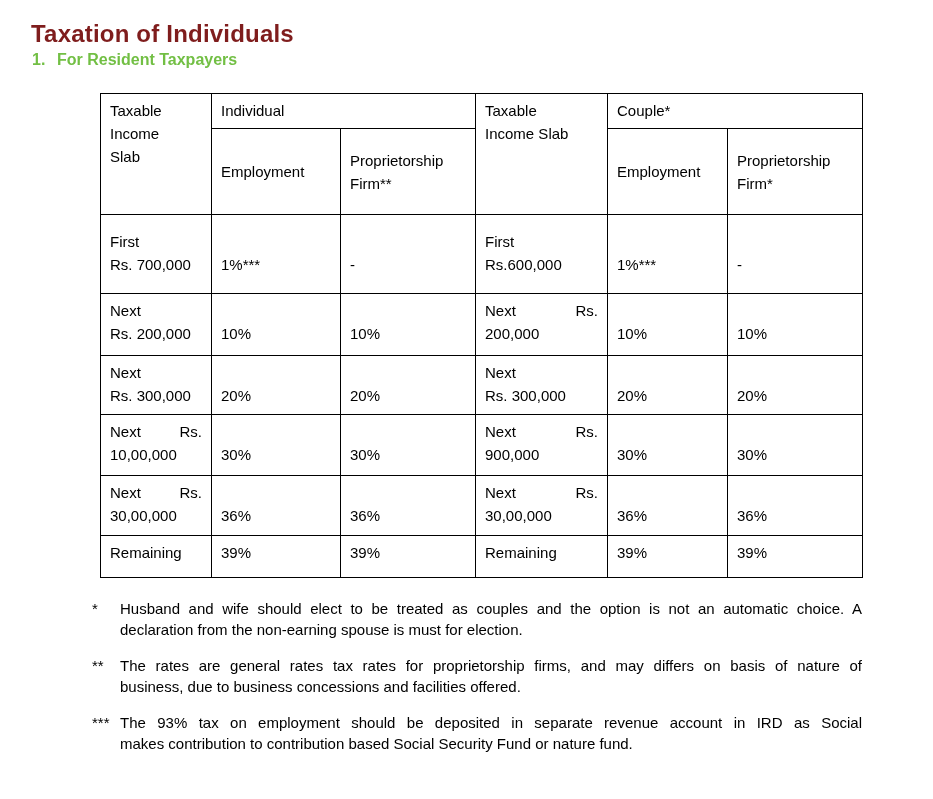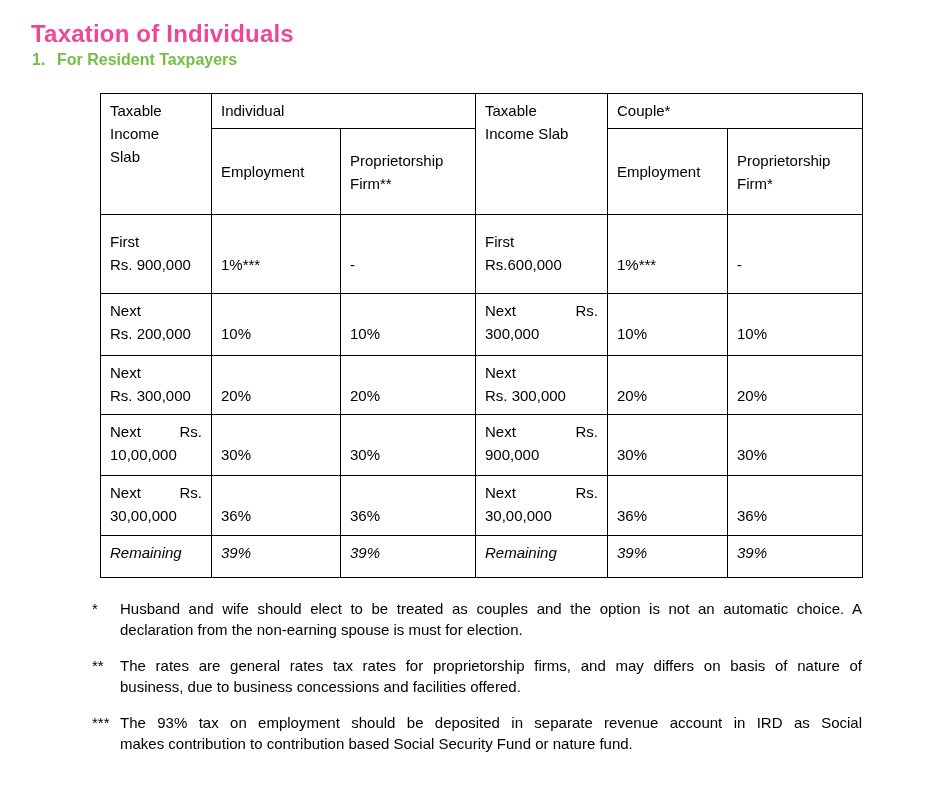--- a/index.html
+++ b/index.html
@@ -57,42 +57,42 @@
   tr.hdr-a { height: 35px; }
   tr.hdr-b { height: 86px; }
   tr.hdr-b th { vertical-align: middle; padding-top: 0; }
   th.slab-left { white-space: pre-line; vertical-align: top; }
   th.slab-mid { white-space: pre-line; vertical-align: middle; padding-top: 0; }
   tbody tr:nth-child(1) { height: 79px; }
   tbody tr:nth-child(2) { height: 62px; }
   tbody tr:nth-child(3) { height: 59px; }
   tbody tr:nth-child(4) { height: 61px; }
   tbody tr:nth-child(5) { height: 60px; }
-  tbody tr:nth-child(6) { height: 42px; font-style: italic; }
+  tbody tr:nth-child(6) { height: 42px; }
   tbody tr:nth-child(1) td { padding-top: 15px; }
   td.cpl-slab { padding-right: 23px; }
   .spread { display: flex; justify-content: space-between; }
   .footnotes {
     position: absolute;
     left: 92px;
     top: 598px;
     font-size: 15px;
     line-height: 21px;
   }
   .footnote { display: flex; margin-bottom: 15px; }
   .fn-marker { width: 28px; flex: 0 0 28px; }
   .fn-text { width: 742px; }
   .jline { text-align: justify; text-align-last: justify; }
 </style>
 </head>
 <body>
 
 <div class="page">
 
-  <div class="doc-title" style="color: #ec4899;">Taxation of Individuals</div>
+  <div class="doc-title" style="color: #7f1d1d;">Taxation of Individuals</div>
 
   <div class="section-heading" style="color: rgb(114, 191, 68);">
     <span class="section-number">1.</span>
     <span>For Resident Taxpayers</span>
   </div>
 
   <div class="tablewrap">
     <table class="taxtable">
       <colgroup>
         <col style="width:111px">
@@ -116,21 +116,21 @@
           <th>Employment</th>
           <th>Proprietorship Firm**</th>
           <th>Employment</th>
           <th>Proprietorship Firm*</th>
         </tr>
       </thead>
       <tbody>
           <tr>
             <td>
               <div>First</div>
-              <div>Rs. 900,000</div>
+              <div>Rs. 700,000</div>
             </td>
             <td>
               <div>&nbsp;</div>
               <div>1%***</div>
             </td>
             <td>
               <div>&nbsp;</div>
               <div>-</div>
             </td>
             <td class="cpl-slab">
@@ -157,21 +157,21 @@
             </td>
             <td>
               <div>&nbsp;</div>
               <div>10%</div>
             </td>
             <td class="cpl-slab">
               <div class="spread">
                 <span>Next</span>
                 <span>Rs.</span>
               </div>
-              <div>300,000</div>
+              <div>200,000</div>
             </td>
             <td>
               <div>&nbsp;</div>
               <div>10%</div>
             </td>
             <td>
               <div>&nbsp;</div>
               <div>10%</div>
             </td>
           </tr>

